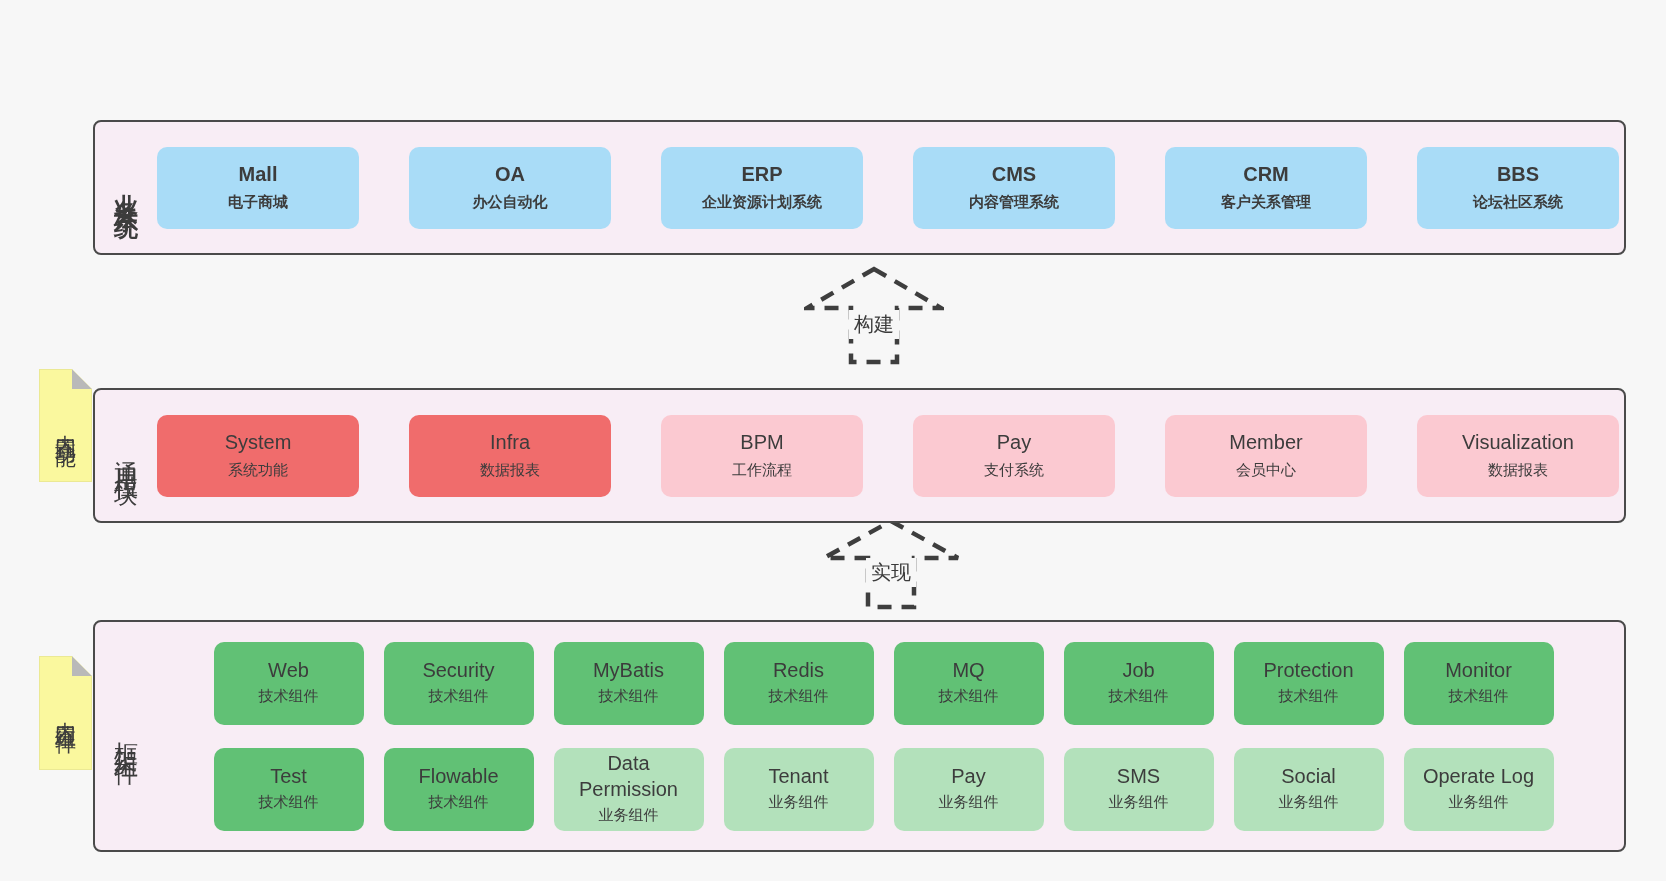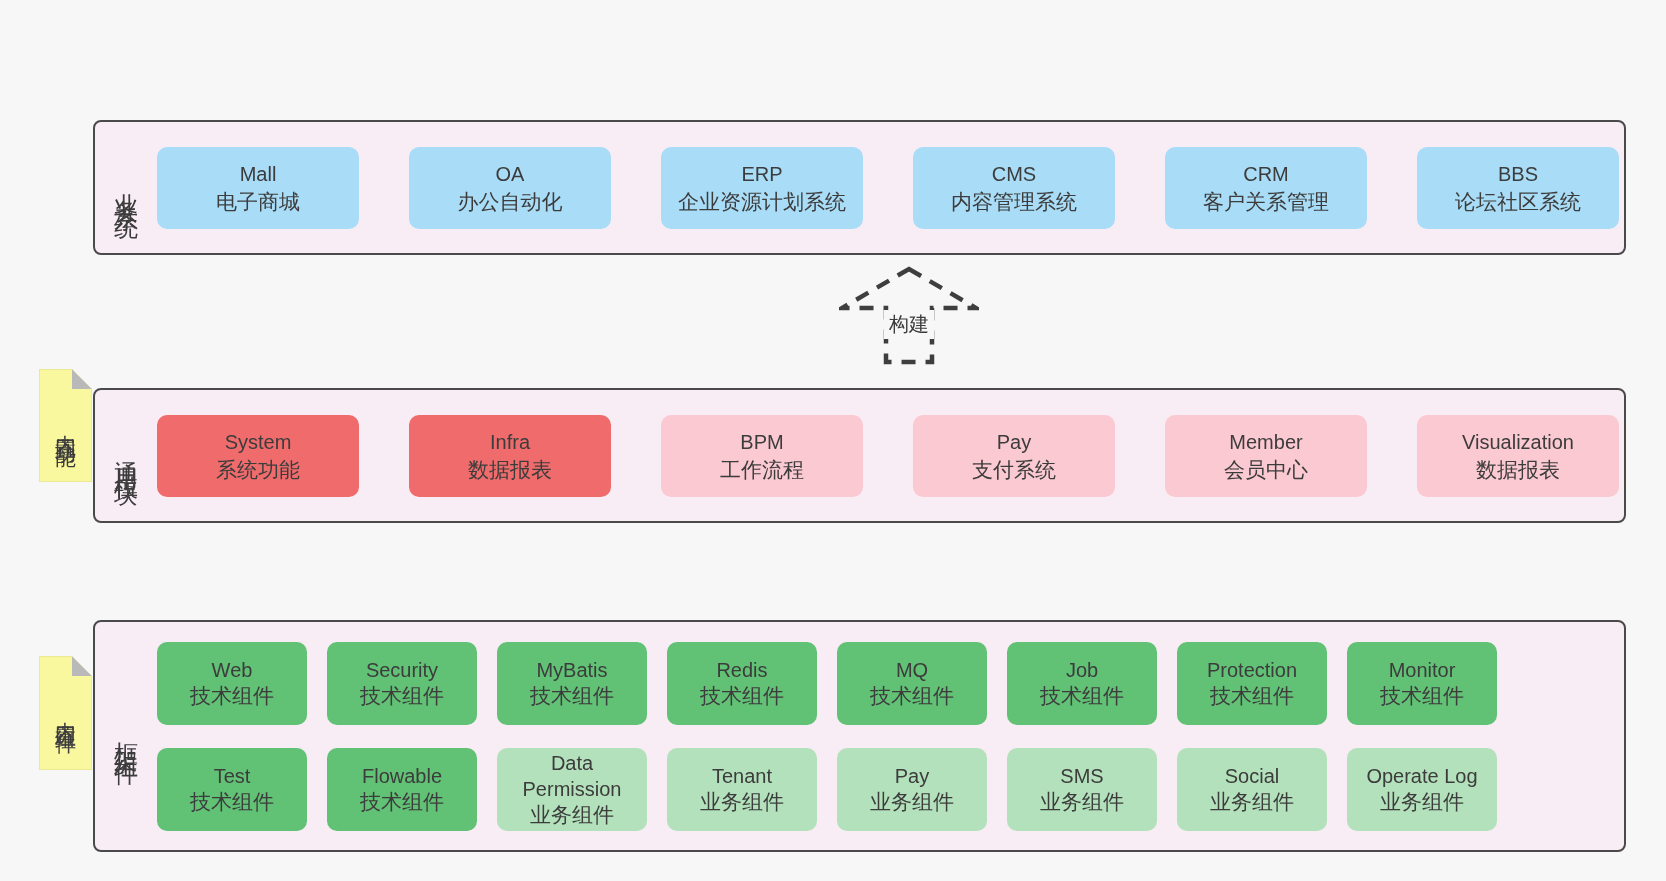--- a/index.html
+++ b/index.html
@@ -17,52 +17,52 @@
   .panel{
     position:absolute;
     left:93px;width:1533px;
     background:var(--panel-bg,#f8edf5);
     border:2px solid var(--panel-border,#4a4a4a);
     border-radius:8px;
     box-sizing:border-box;
     display:flex;
     z-index:2;
   }
-  .panel-a{top:120px;height:135px;}
+  .panel-a{top:120px;height:135px;font-weight:bold;}
   .panel-b{top:388px;height:135px;}
   .panel-c{top:620px;height:232px;}
   .vlabel{
     width:62px;
     display:flex;align-items:center;justify-content:center;
     writing-mode:vertical-rl;text-orientation:upright;
     font-size:24px;letter-spacing:7px;
     color:var(--text,#3c3c3c);
   }
   .rows{
     flex:1;
     display:flex;flex-direction:column;justify-content:center;
     gap:23px;
     padding-right:14px;
   }
   .box-row{display:flex;}
   .panel-a .box-row,.panel-b .box-row{gap:50px;}
-  .panel-c .box-row{gap:20px;}
+  .panel-c .box-row{gap:20px;justify-content:center;}
   
   .box{
     height:82px;
     border-radius:10px;
     display:flex;flex-direction:column;align-items:center;justify-content:center;
     text-align:center;
     color:var(--text,#3c3c3c);
     font-size:20px;line-height:27px;
     padding:0 4px;box-sizing:border-box;
   }
   .panel-a .box,.panel-b .box{width:202px;}
   .panel-c .box{width:150px;height:83px;line-height:26px;}
-  .box .zh{font-size:21px;}
+  .box .zh{font-size:15px;}
   .box.blue{background:var(--box-blue,#a9dcf7);}
   .box.red{background:var(--box-red,#f06c6c);}
   .box.pink{background:var(--box-pink,#fbc9d1);}
   .box.green{background:var(--box-green,#61c175);}
   .box.lightgreen{background:var(--box-lightgreen,#b3e1bb);}
   
   .note{
     position:absolute;
     left:39px;width:53px;
     background:var(--note-yellow,#faf89e);
@@ -85,21 +85,21 @@
   }
   
   .arrow{position:absolute;z-index:1;}
   .arrow svg{display:block;}
   .arrow polygon{
     fill:none;
     stroke:var(--arrow,#3e3e3e);
     stroke-width:4.5;
     stroke-dasharray:14 10;
   }
-  .arrow-1{left:839px;top:266px;text-decoration:underline;}
+  .arrow-1{left:804px;top:266px;text-decoration:underline;}
   .arrow-2{left:821px;top:518px;}
   .arrow .arrow-label{
     position:absolute;left:50%;top:44%;
     transform:translateX(-50%);
     background:var(--page-bg,#f7f7f7);
     padding:1px 5px;
     font-size:20px;
     color:var(--text,#3c3c3c);
     white-space:nowrap;
   }
@@ -173,20 +173,26 @@
             <div class="zh">会员中心</div>
           </div>
           <div class="box pink">
             <div class="en">Visualization</div>
             <div class="zh">数据报表</div>
           </div>
         </div>
       </div>
   </section>
 
+  <div class="arrow arrow-2">
+    <svg width="140" height="92" viewBox="0 0 140 92">
+      <polygon points="70,3 137,40 93,40 93,89 47,89 47,40 3,40"></polygon>
+    </svg>
+    <span class="arrow-label">实现</span>
+  </div>
 
   <section class="panel panel-c">
     <div class="vlabel">框架组件</div>
     <div class="rows">
         <div class="box-row">
           <div class="box green">
             <div class="en">Web</div>
             <div class="zh">技术组件</div>
           </div>
           <div class="box green">

